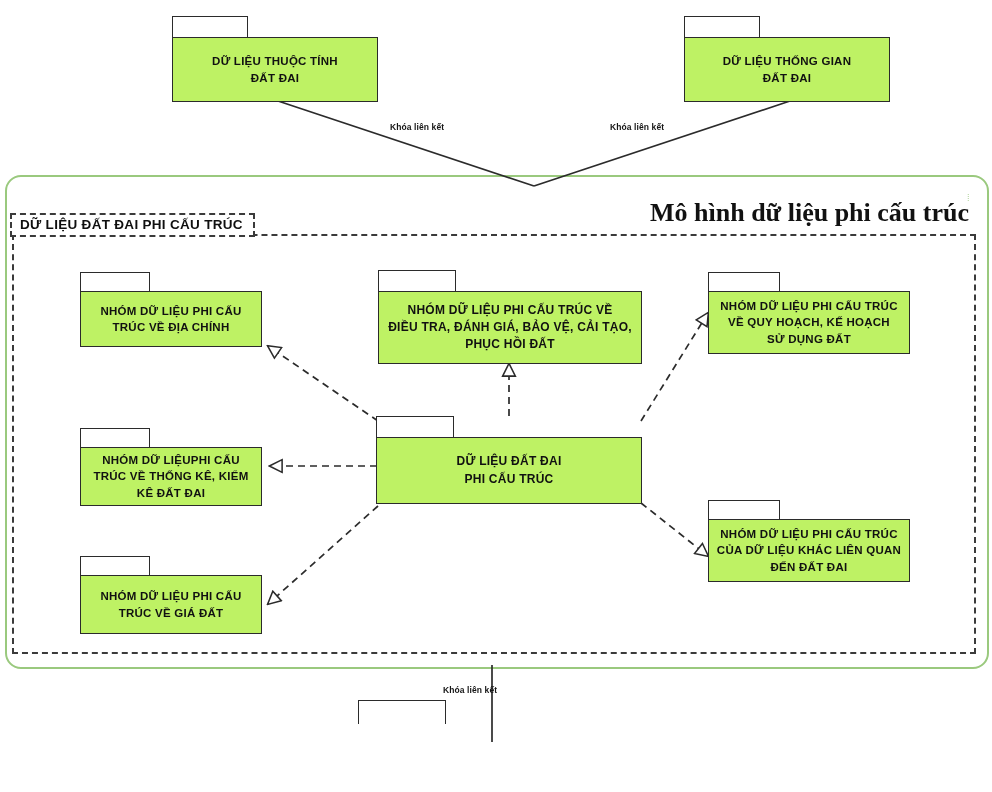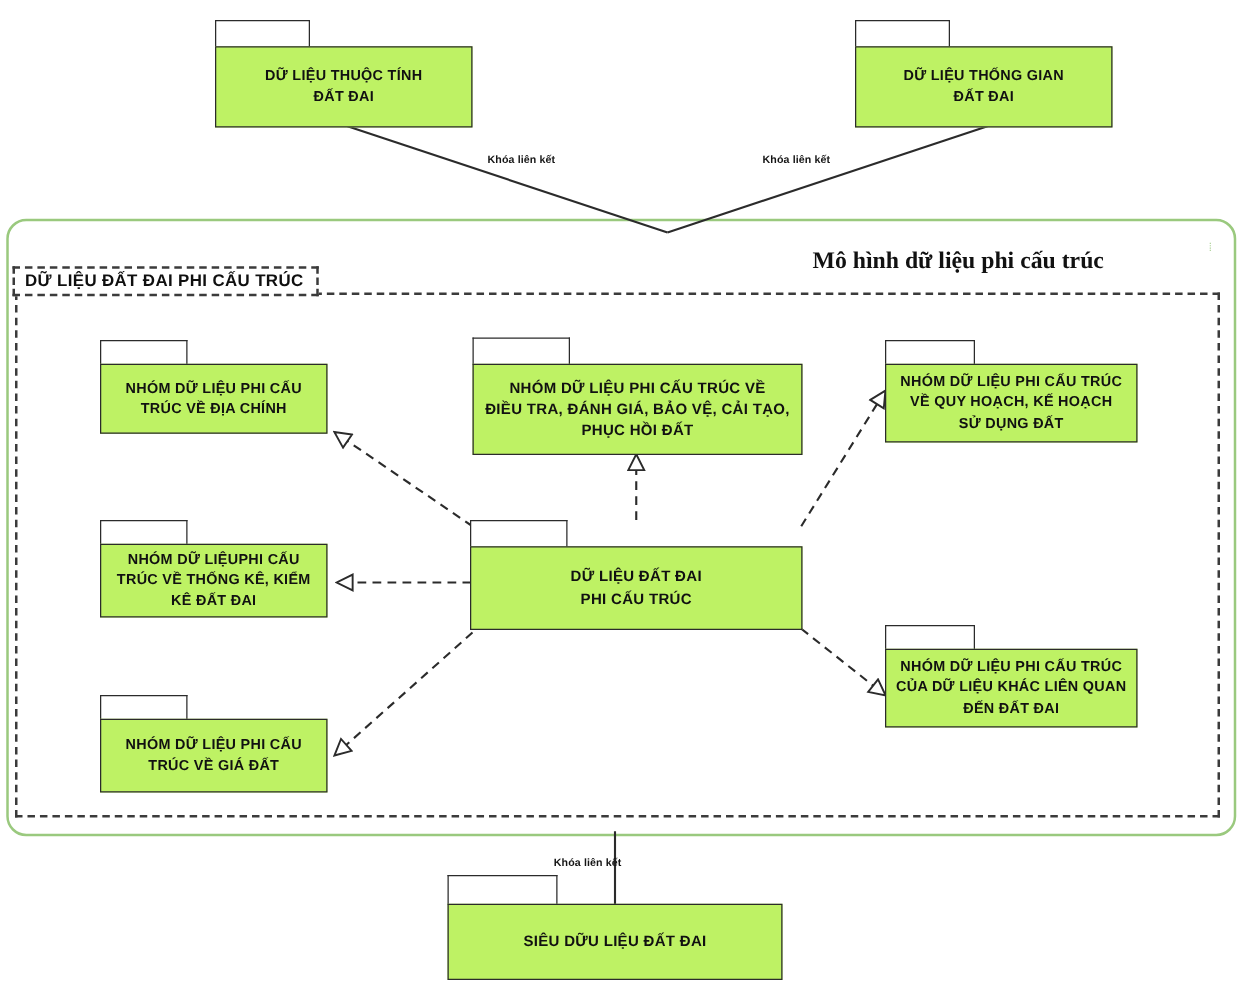--- a/index.html
+++ b/index.html
@@ -28,21 +28,21 @@
     position:absolute;
     border:2px solid #9ac97e;
     border-radius:16px;
     background:transparent;
     z-index:1;
   }
   .green-title{
     position:absolute;
     font-family:"Liberation Serif","DejaVu Serif",serif;
     font-weight:bold;
-    font-size:19px;
+    font-size:26px;
     color:#111111;
     white-space:nowrap;
     z-index:4;
   }
   .green-tick{
     position:absolute;
     font-family:"Liberation Sans",sans-serif;
     font-size:9px;
     color:#a9cf92;
     letter-spacing:0;
@@ -182,21 +182,21 @@
   </div>
 
   <div class="pkg" style="left:80px; top:272px; width:182px; height:75px;">
     <div class="tab" style="width:70px; height:20px;"></div>
     <div class="body" style="top:19px; width:182px; height:56px;">
       <span class="label">NHÓM DỮ LIỆU PHI CẤU
 TRÚC VỀ ĐỊA CHÍNH</span>
     </div>
   </div>
 
-  <div class="pkg" style="left:80px; top:416px; width:220px; height:78px;">
+  <div class="pkg" style="left:80px; top:428px; width:220px; height:78px;">
     <div class="tab" style="width:70px; height:20px;"></div>
     <div class="body" style="top:19px; width:182px; height:59px;">
       <span class="label">NHÓM DỮ LIỆUPHI CẤU
 TRÚC VỀ THỐNG KÊ, KIỂM
 KÊ ĐẤT ĐAI</span>
     </div>
   </div>
 
   <div class="pkg" style="left:80px; top:556px; width:182px; height:78px;">
     <div class="tab" style="width:70px; height:20px;"></div>
@@ -236,18 +236,15 @@
     <div class="tab" style="width:72px; height:20px;"></div>
     <div class="body" style="top:19px; width:202px; height:63px;">
       <span class="label">NHÓM DỮ LIỆU PHI CẤU TRÚC
 CỦA DỮ LIỆU KHÁC LIÊN QUAN
 ĐẾN ĐẤT ĐAI</span>
     </div>
   </div>
 
   <div class="pkg big" style="left:358px; top:700px; width:268px; height:84px;">
     <div class="tab" style="width:88px; height:24px;"></div>
-    <div class="body" style="top:23px; width:268px; height:61px;">
-      <span class="label">SIÊU DỮU LIỆU ĐẤT ĐAI</span>
-    </div>
   </div>
 
 </div>
 
 </body></html>

